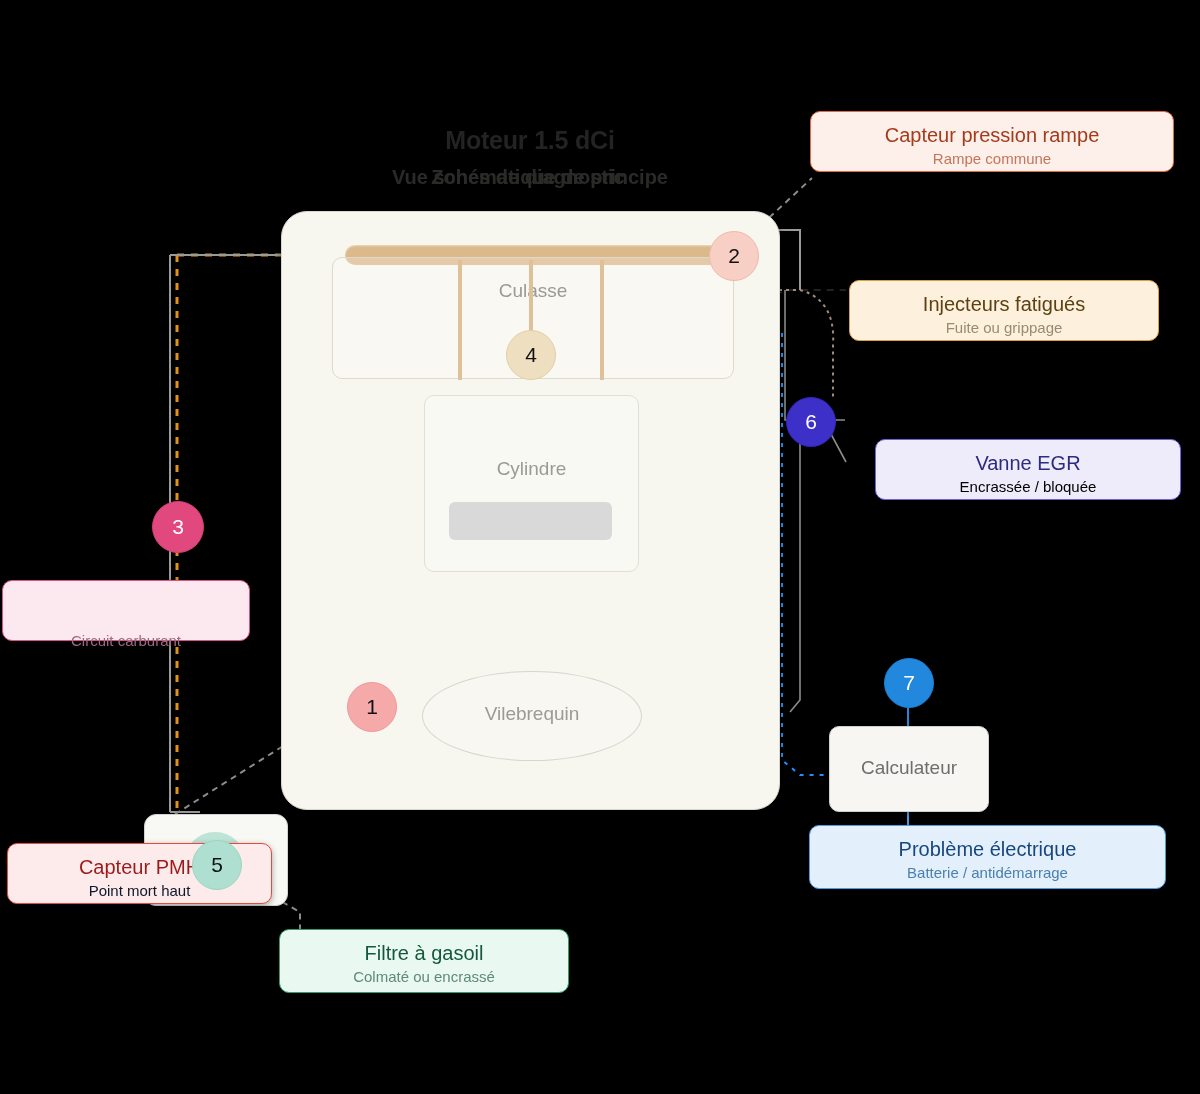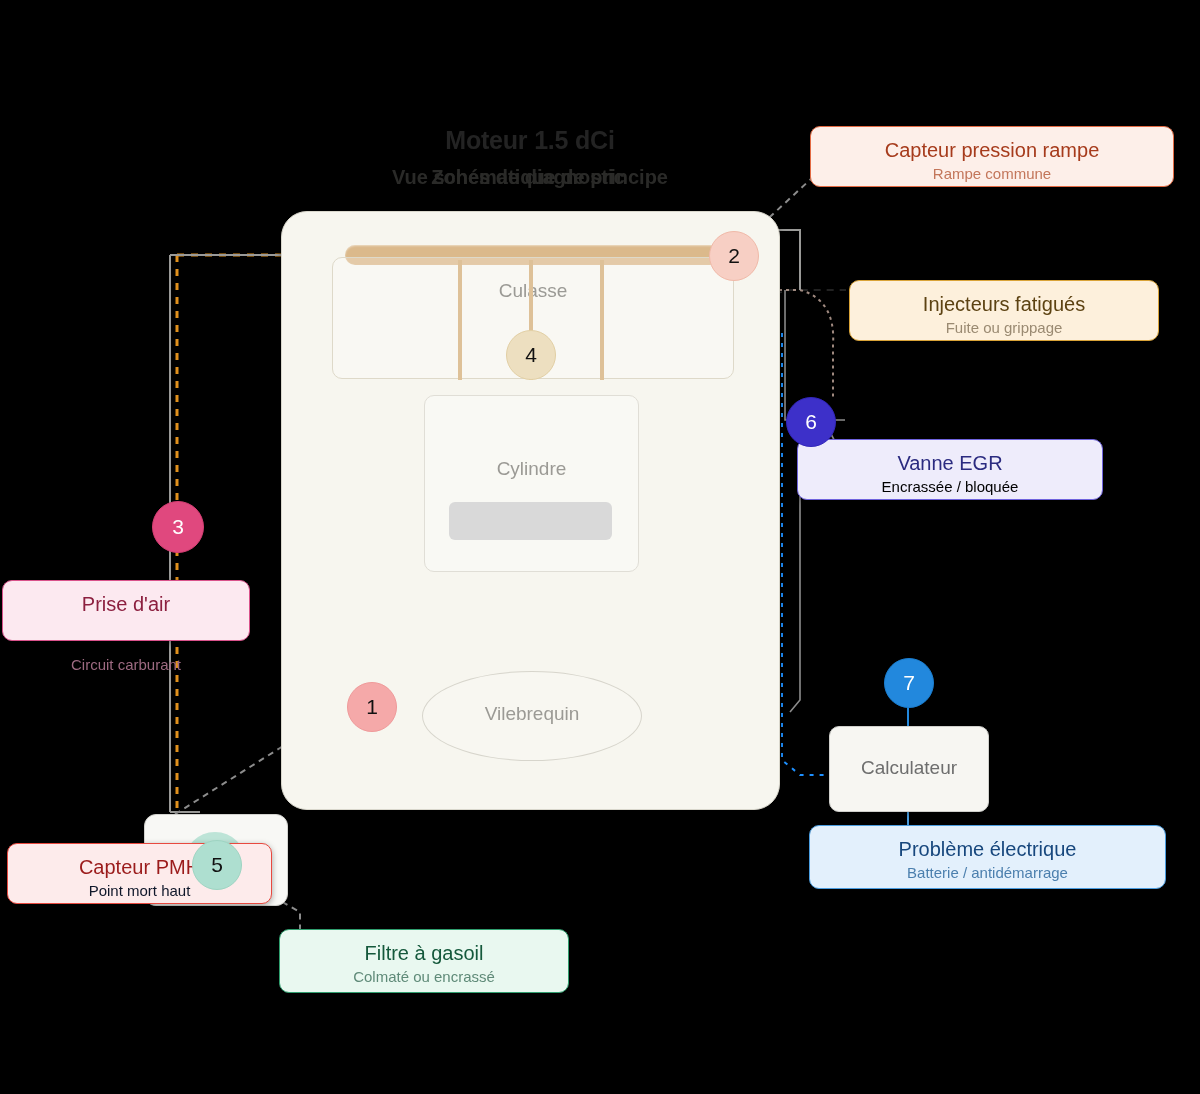--- a/index.html
+++ b/index.html
@@ -301,38 +301,37 @@
   </div>
 
   <div id="calculateur-box">
     <div id="calculateur-label">Calculateur</div>
   </div>
 
   <div id="pmh-part-box"></div>
   <div id="pmh-green-dot"></div>
 
   <div id="callouts-host">
-      <div class="callout" style="left: 810px; top: 111px; width: 364px; height: 61px; background: rgb(253, 239, 233); border: 1.5px solid rgb(227, 106, 67); margin-top: 15px;">
+      <div class="callout" style="left: 810px; top: 111px; width: 364px; height: 61px; background: rgb(253, 239, 233); border: 1.5px solid rgb(227, 106, 67);">
         <div class="c-title" style="color: rgb(166, 59, 28);">Capteur pression rampe</div>
         <div class="c-sub" style="color: rgb(195, 118, 90);">Rampe commune</div>
       </div>
       <div class="callout" style="left: 849px; top: 280px; width: 310px; height: 61px; background: rgb(253, 240, 220); border: 1.5px solid rgb(217, 163, 56);">
         <div class="c-title" style="color: rgb(92, 66, 18);">Injecteurs fatigués</div>
         <div class="c-sub" style="color: rgb(154, 138, 114);">Fuite ou grippage</div>
       </div>
-      <div class="callout" style="left: 797px; top: 439px; width: 306px; height: 61px; background: rgb(238, 236, 251); border: 1.5px solid rgb(111, 99, 221);">
+      <div class="callout" style="left: 875px; top: 439px; width: 306px; height: 61px; background: rgb(238, 236, 251); border: 1.5px solid rgb(111, 99, 221);">
         <div class="c-title" style="color: rgb(43, 43, 128);">Vanne EGR</div>
         <div class="c-sub" style="color: #000000;">Encrassée / bloquée</div>
       </div>
       <div class="callout" style="left: 809px; top: 825px; width: 357px; height: 64px; background: rgb(227, 240, 252); border: 1.5px solid rgb(74, 157, 224);">
         <div class="c-title" style="color: rgb(23, 71, 125);">Problème électrique</div>
         <div class="c-sub" style="color: rgb(75, 127, 174);">Batterie / antidémarrage</div>
       </div>
       <div class="callout" style="left: 2px; top: 580px; width: 248px; height: 61px; background: rgb(252, 233, 240); border: 1.5px solid rgb(217, 82, 139);">
-        <div class="c-title" style="color: rgb(140, 31, 63);">Prise d'air</div>
         <div class="c-sub" style="color: rgb(157, 106, 129); margin-top: 39px;">Circuit carburant</div>
       </div>
       <div class="callout" style="left: 7px; top: 843px; width: 265px; height: 61px; background: rgb(253, 235, 235); border: 1.5px solid rgb(232, 73, 63);">
         <div class="c-title" style="color: rgb(155, 27, 27);">Capteur PMH</div>
         <div class="c-sub" style="color: #0f172a;">Point mort haut</div>
       </div>
       <div class="callout" style="left: 279px; top: 929px; width: 290px; height: 64px; background: rgb(233, 248, 240); border: 1.5px solid rgb(47, 158, 110);">
         <div class="c-title" style="color: rgb(21, 89, 60);">Filtre à gasoil</div>
         <div class="c-sub" style="color: rgb(95, 138, 120);">Colmaté ou encrassé</div>
       </div>

